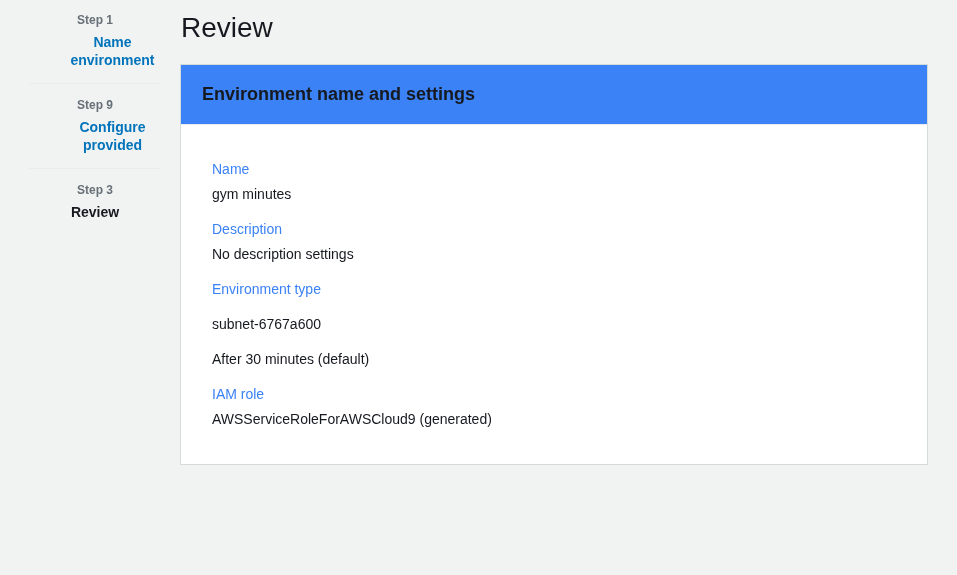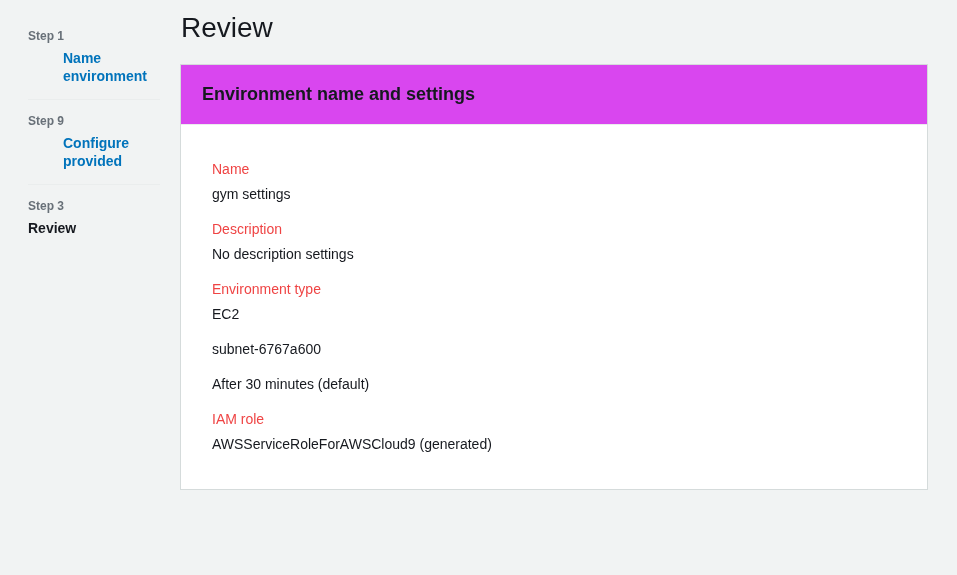--- a/index.html
+++ b/index.html
@@ -18,21 +18,22 @@
   .layout {
     display: flex;
     width: 957px;
     height: 575px;
   }
 
   
   .sidebar {
     flex: 0 0 180px;
     width: 180px;
-    padding: 28px 18px 0 28px;
+    padding: 12px 18px 0 28px;
+    text-align: center;
   }
   .step-group { }
   .step-num {
     font-size: 12px;
     line-height: 16px;
     font-weight: 700;
     color: #687078;
     margin-bottom: 5px;
   }
   .step-label {
@@ -68,38 +69,38 @@
     font-weight: 500;
     margin: 0 0 16px 1px;
     color: #16191f;
   }
 
   .panel {
     background: #ffffff;
     border: 1px solid #d5dbdb;
   }
   .panel-header {
-    background: #d946ef;
+    background: #3b82f6;
     border-bottom: 1px solid #eaeded;
     padding: 18px 21px;
     font-size: 18px;
     line-height: 23px;
     font-weight: 700;
     color: #16191f;
   }
   .panel-body {
     padding: 34px 30px 20px 31px;
   }
   .field {
     margin-bottom: 15px;
   }
   .field-label {
     font-size: 14px;
     line-height: 20px;
-    color: #ef4444;
+    color: #3b82f6;
     margin-bottom: 5px;
   }
   .field-value {
     font-size: 14px;
     line-height: 20px;
     color: #16191f;
   }
 </style>
 </head>
 <body>
@@ -125,31 +126,30 @@
 
   <main class="main">
     <h1 class="page-title">Review</h1>
 
     <section class="panel">
       <div class="panel-header">Environment name and settings</div>
       <div class="panel-body">
 
         <div class="field">
           <div class="field-label">Name</div>
-          <div class="field-value">gym settings</div>
+          <div class="field-value">gym minutes</div>
         </div>
 
         <div class="field">
           <div class="field-label">Description</div>
           <div class="field-value">No description settings</div>
         </div>
 
         <div class="field">
           <div class="field-label">Environment type</div>
-          <div class="field-value">EC2</div>
         </div>
 
         <div class="field">
         </div>
 
         <div class="field">
           <div class="field-value">subnet-6767a600</div>
         </div>
 
         <div class="field">

